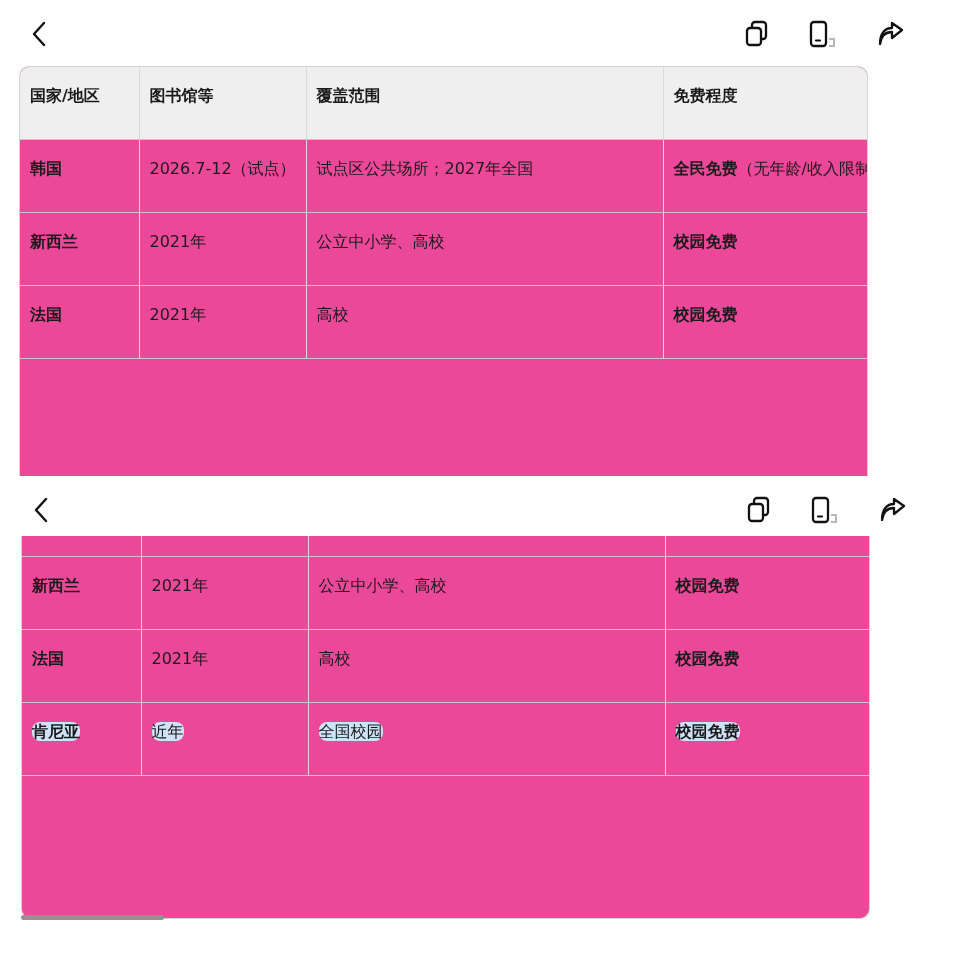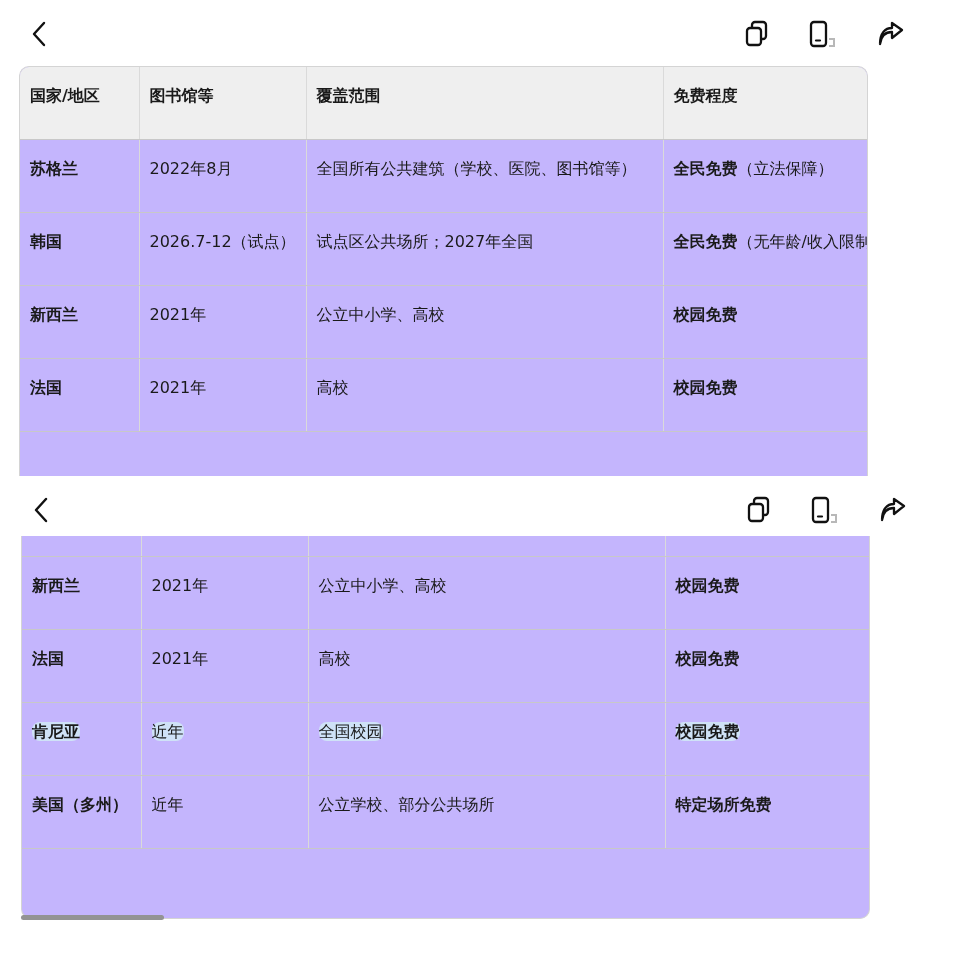--- a/index.html
+++ b/index.html
@@ -9,21 +9,21 @@
   .panel { position: absolute; left: 0; width: 960px; background: #fff; overflow: hidden; }
   .panel.top { top: 0; height: 476px; }
   .panel.bottom { top: 476px; height: 484px; }
 
   .toolbar { position: absolute; left: 0; top: 0; width: 960px; height: 66px; background: #fff; z-index: 3; }
   .panel.bottom .toolbar { height: 60px; }
 
   .icon-btn { position: absolute; width: 36px; height: 36px; display: flex; align-items: center; justify-content: center; cursor: pointer; }
   .icon-btn svg { display: block; }
 
-  .table-wrap { position: absolute; left: 19px; width: 849px; border: 1px solid #d4d4d4; border-radius: 10px; overflow: hidden; background: #c4b5fd; }
+  .table-wrap { position: absolute; left: 19px; width: 849px; border: 1px solid #d4d4d4; border-radius: 10px; overflow: hidden; background: #ec4899; }
   .panel.top .table-wrap { top: 66px; height: 440px; border-bottom: none; border-radius: 10px 10px 0 0; }
   .panel.bottom .table-wrap { top: 40px; left: 21px; height: 403px; border-top: none; border-radius: 0 0 10px 10px; }
 
   table { border-collapse: collapse; table-layout: fixed; width: 880px; font-size: 16px; }
   col.c1 { width: 119px; }
   col.c2 { width: 167px; }
   col.c3 { width: 357px; }
   col.c4 { width: 237px; }
 
   th, td { height: 73px; vertical-align: top; padding: 19px 10px 0 10px; text-align: left; white-space: nowrap; overflow: hidden;
@@ -81,26 +81,20 @@
         </colgroup>
       <thead>
         <tr>
           <th>国家/地区</th>
           <th>图书馆等</th>
           <th>覆盖范围</th>
           <th>免费程度</th>
         </tr>
       </thead>
       <tbody>
-        <tr>
-          <td class="country">苏格兰</td>
-          <td>2022年8月</td>
-          <td>全国所有公共建筑（学校、医院、图书馆等）</td>
-          <td><span class="strong">全民免费</span><span class="note">（立法保障）</span></td>
-        </tr>
         <tr>
           <td class="country">韩国</td>
           <td>2026.7-12（试点）</td>
           <td>试点区公共场所；2027年全国</td>
           <td><span class="strong">全民免费</span><span class="note">（无年龄/收入限制）</span></td>
         </tr>
         <tr>
           <td class="country">新西兰</td>
           <td>2021年</td>
           <td>公立中小学、高校</td>
@@ -170,26 +164,20 @@
           <td>2021年</td>
           <td>高校</td>
           <td><span class="strong">校园免费</span></td>
         </tr>
         <tr>
           <td class="country"><span class="hl">肯尼亚</span></td>
           <td><span class="hl">近年</span></td>
           <td><span class="hl">全国校园</span></td>
           <td><span class="strong hl">校园免费</span></td>
         </tr>
-        <tr>
-          <td class="country">美国（多州）</td>
-          <td>近年</td>
-          <td>公立学校、部分公共场所</td>
-          <td><span class="strong">特定场所免费</span></td>
-        </tr>
       </tbody>
     </table>
   </div>
 
   <div class="scrollbar-track">
     <div class="scrollbar-thumb"></div>
   </div>
 </div>
 
 </body></html>

